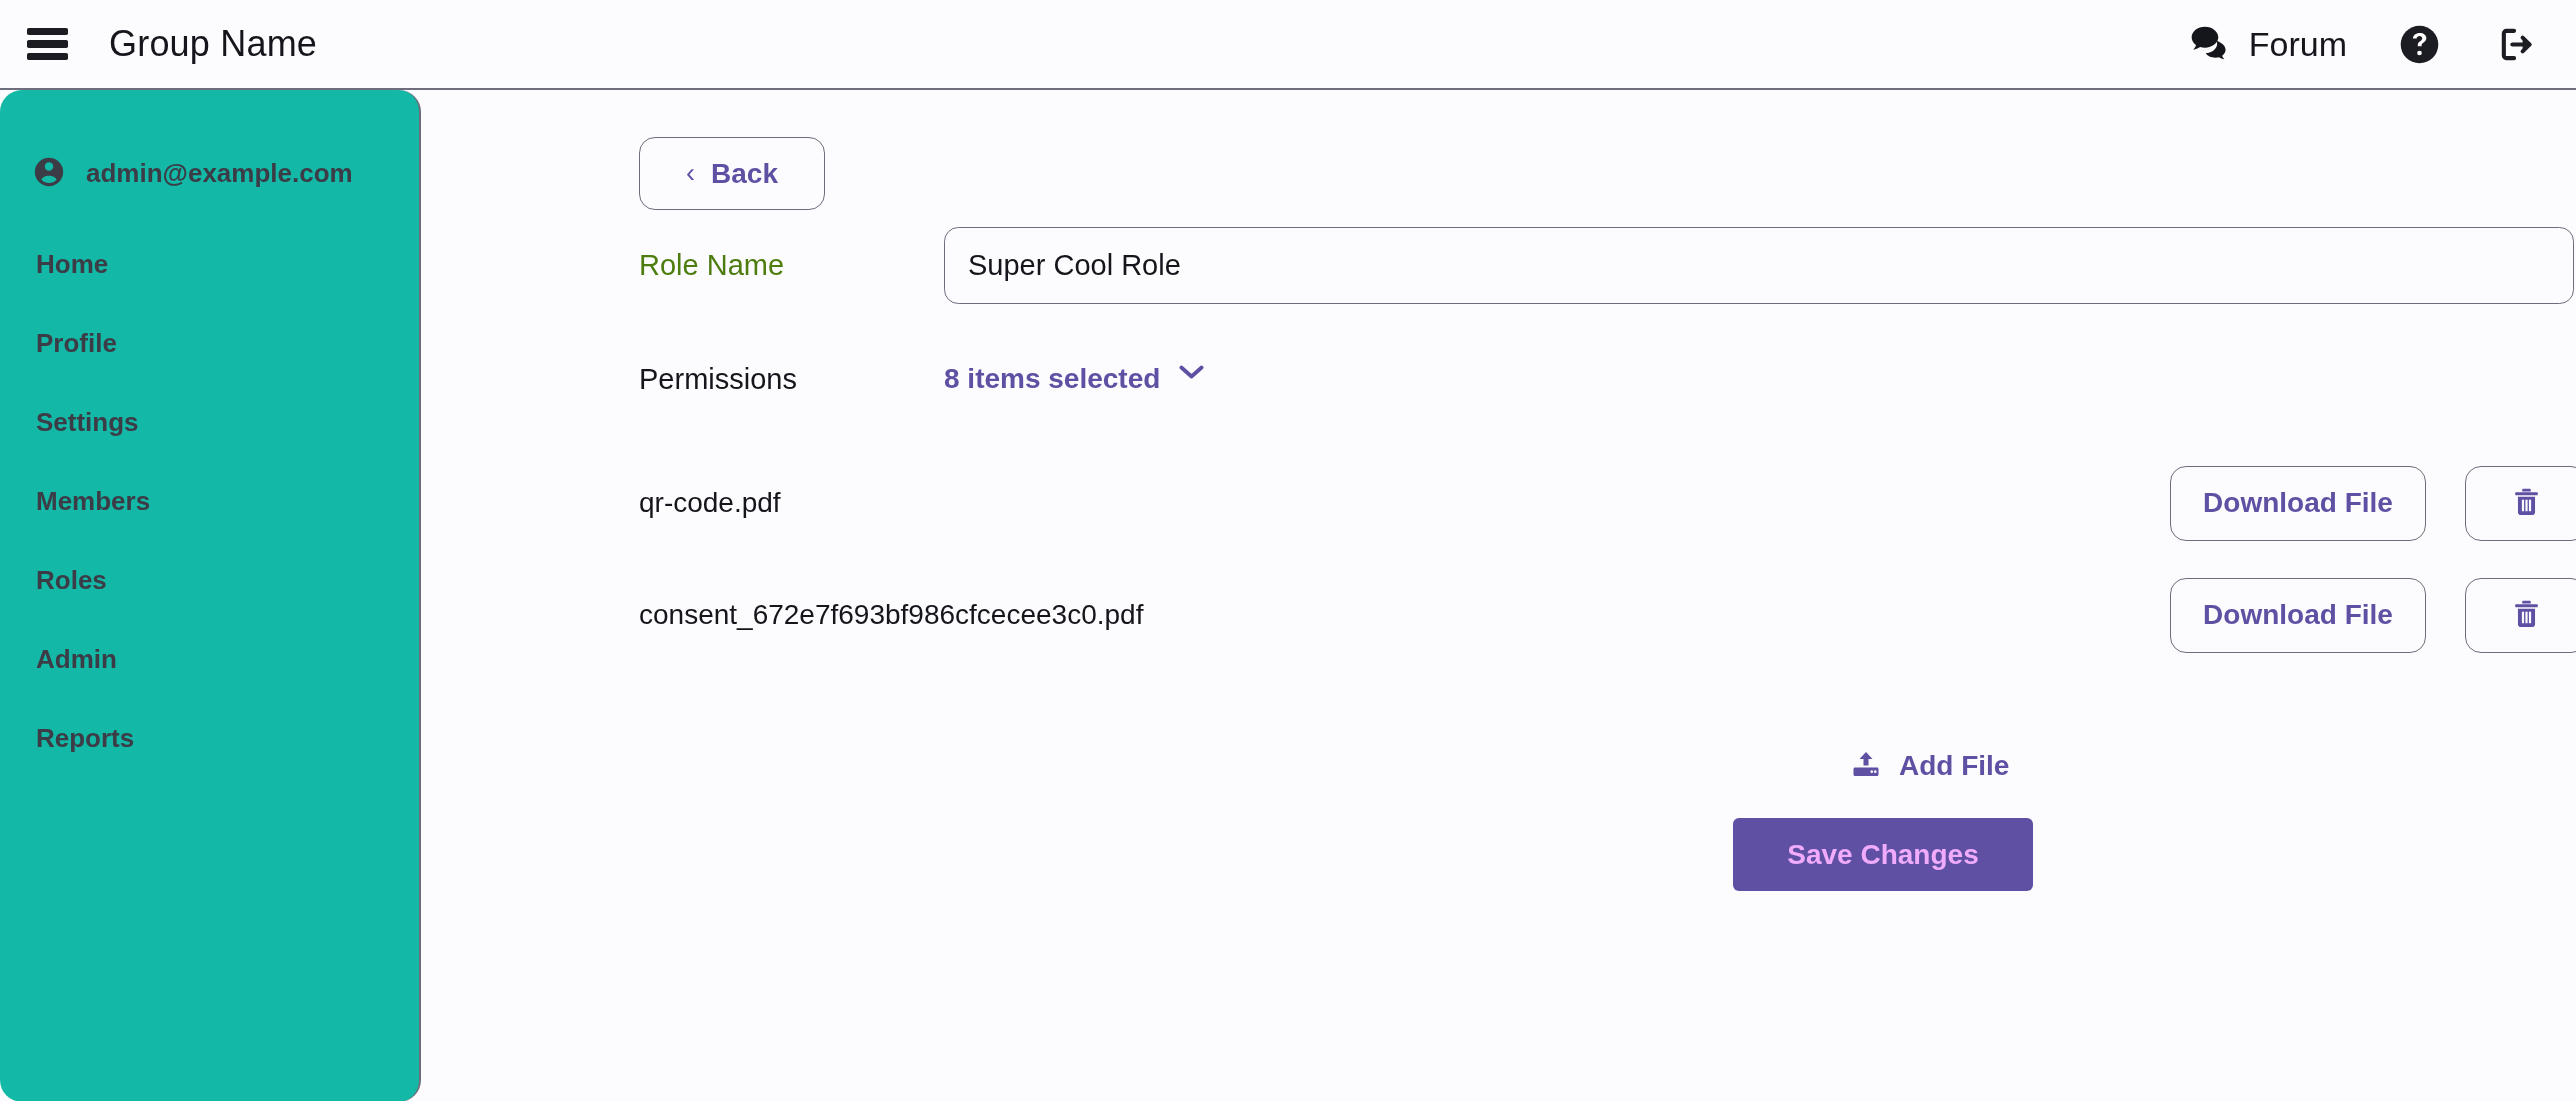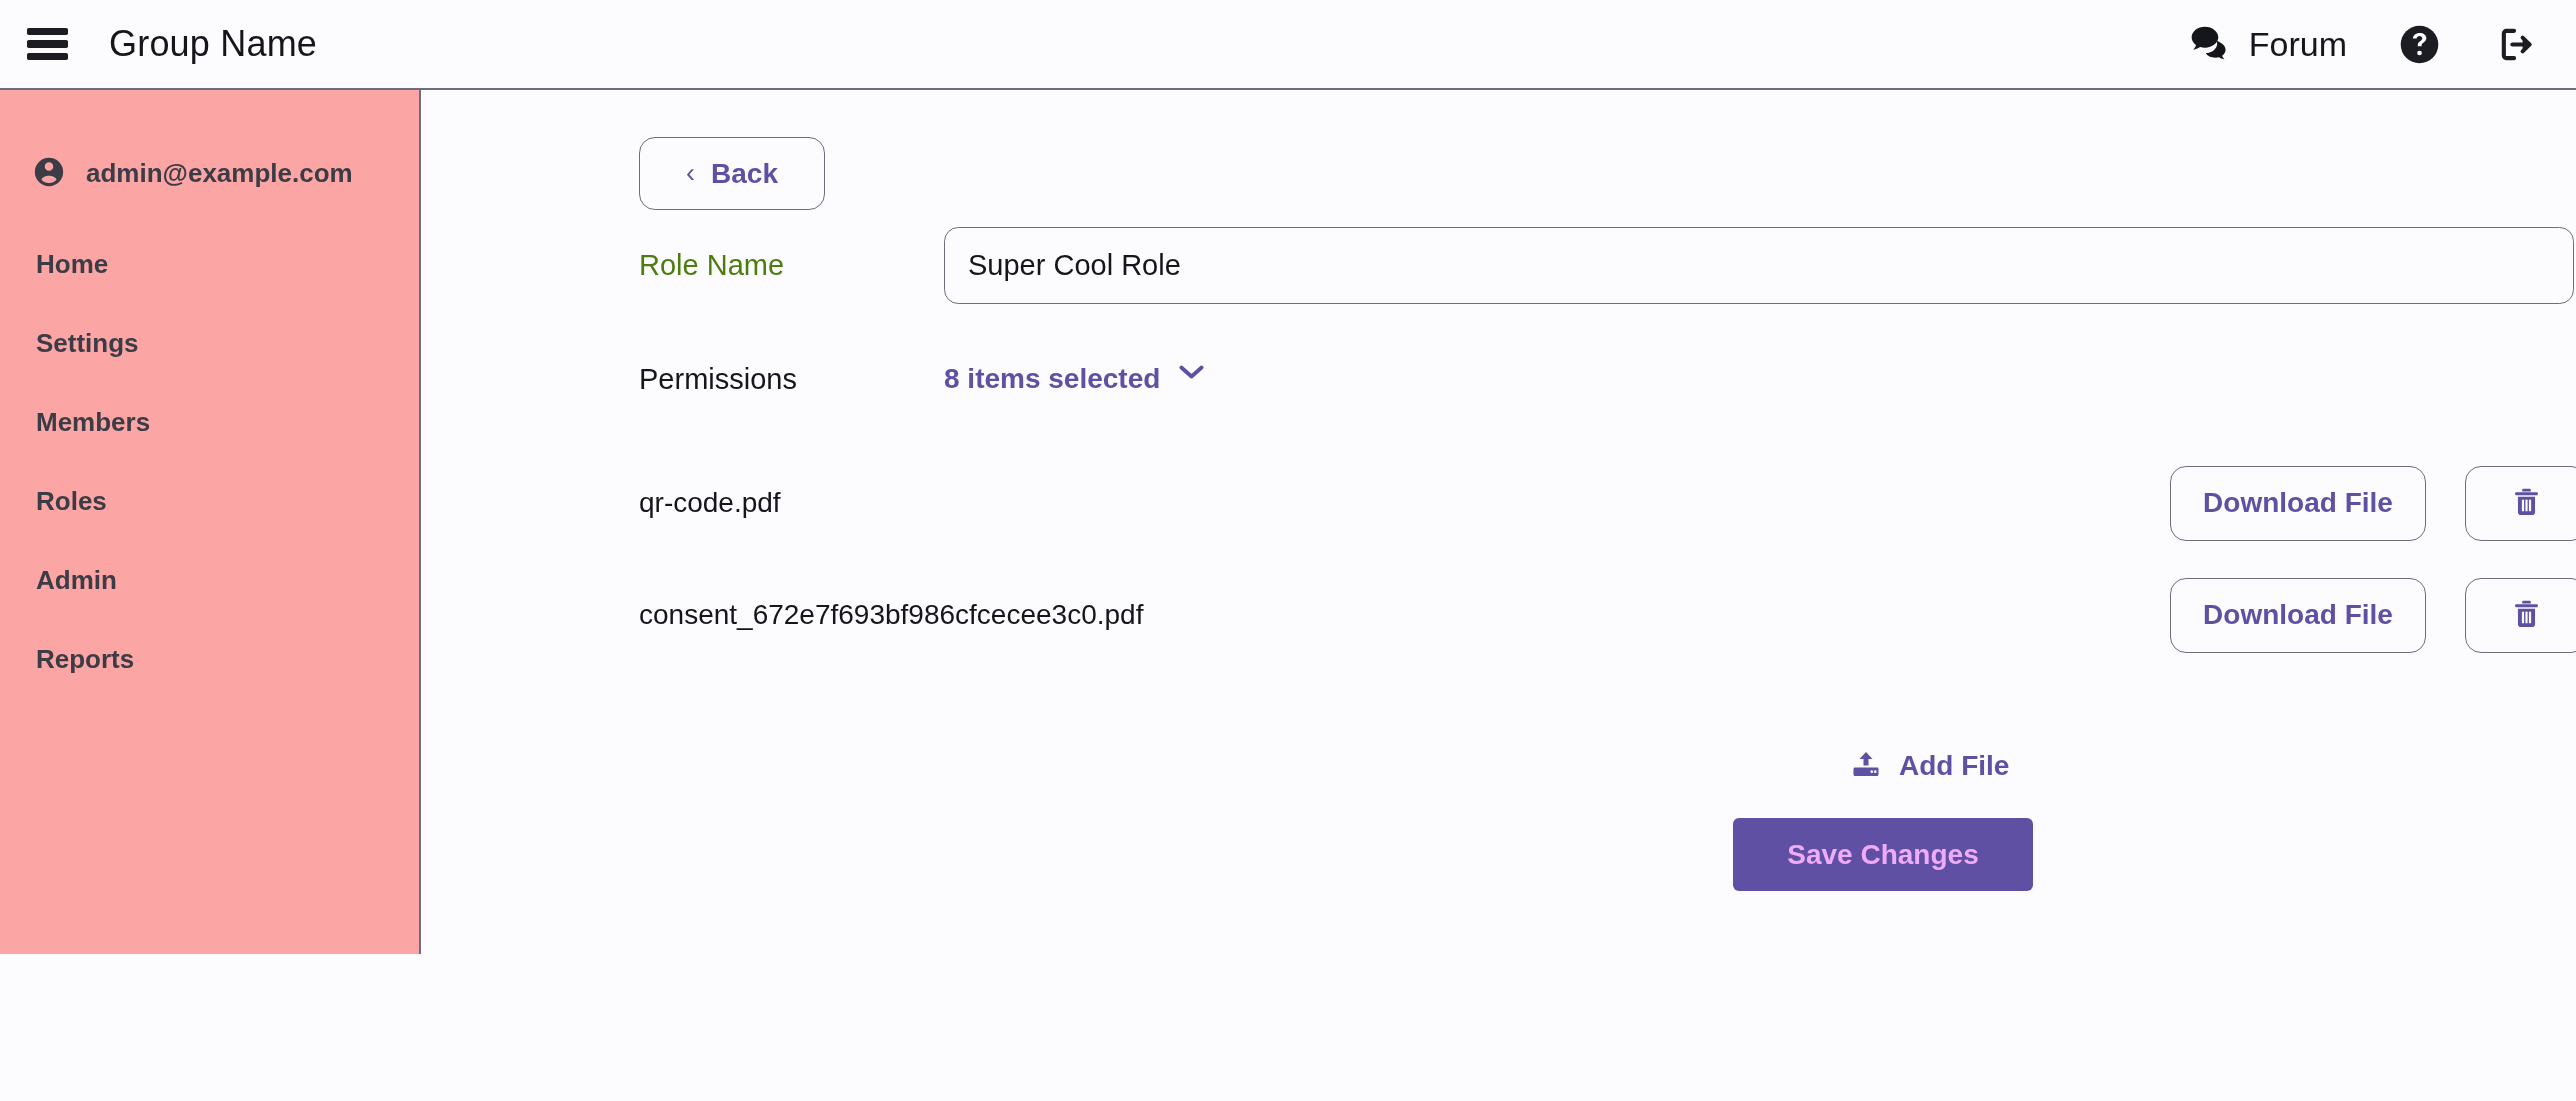--- a/index.html
+++ b/index.html
@@ -32,22 +32,22 @@
   .header-right {
     margin-left: auto; display: flex; align-items: center; gap: 0px; padding-right: 38px;
   }
   .forum-link { display: flex; align-items: center; gap: 20px; cursor: pointer; margin-right: 52px; }
   .forum-label { font-size: 34px; color: #15151c; white-space: nowrap; }
   .icon-btn { display: flex; align-items: center; justify-content: center; cursor: pointer; }
   .help-btn { margin-right: 57px; }
 
   
   .sidebar {
-    position: absolute; left: 0; top: 90px; width: 421px; height: 864px;
-    background: #fca5a5; border-right: 2.7px solid #6e6d7d;
+    position: absolute; left: 0; top: 90px; width: 421px; height: 1012px;
+    background: #14b8a6; border-right: 2.7px solid #6e6d7d; border-radius: 22px;
   }
   .sidebar-user {
     display: flex; align-items: center; gap: 20px;
     padding: 0 0 0 32px; height: 54px; margin-top: 56px; cursor: pointer;
   }
   .sidebar-user-label { font-size: 26px; color: #3c3c47; font-weight: 700; white-space: nowrap; }
   .nav { margin-top: 25px; }
   .nav-item {
     height: 79px; display: flex; align-items: center; padding-left: 36px;
     font-size: 26px; color: #3c3c47; font-weight: 700; cursor: pointer;
@@ -165,20 +165,23 @@
         <svg width="34" height="34" viewBox="0 0 24 24" fill="#3c3c47">
           <path d="M12 2a10 10 0 1 0 0 20 10 10 0 0 0 0-20zm0 3.2a3 3 0 1 1 0 6 3 3 0 0 1 0-6zm0 14.6a7.3 7.3 0 0 1-5.3-2.3c.1-1.9 3.5-2.9 5.3-2.9s5.2 1 5.3 2.9A7.3 7.3 0 0 1 12 19.8z"></path>
         </svg>
       </span>
       <span class="sidebar-user-label">admin@example.com</span>
     </div>
 
     <div class="nav">
       <div class="nav-item">
         <span>Home</span>
+      </div>
+      <div class="nav-item">
+        <span>Profile</span>
       </div>
       <div class="nav-item">
         <span>Settings</span>
       </div>
       <div class="nav-item">
         <span>Members</span>
       </div>
       <div class="nav-item">
         <span>Roles</span>
       </div>

